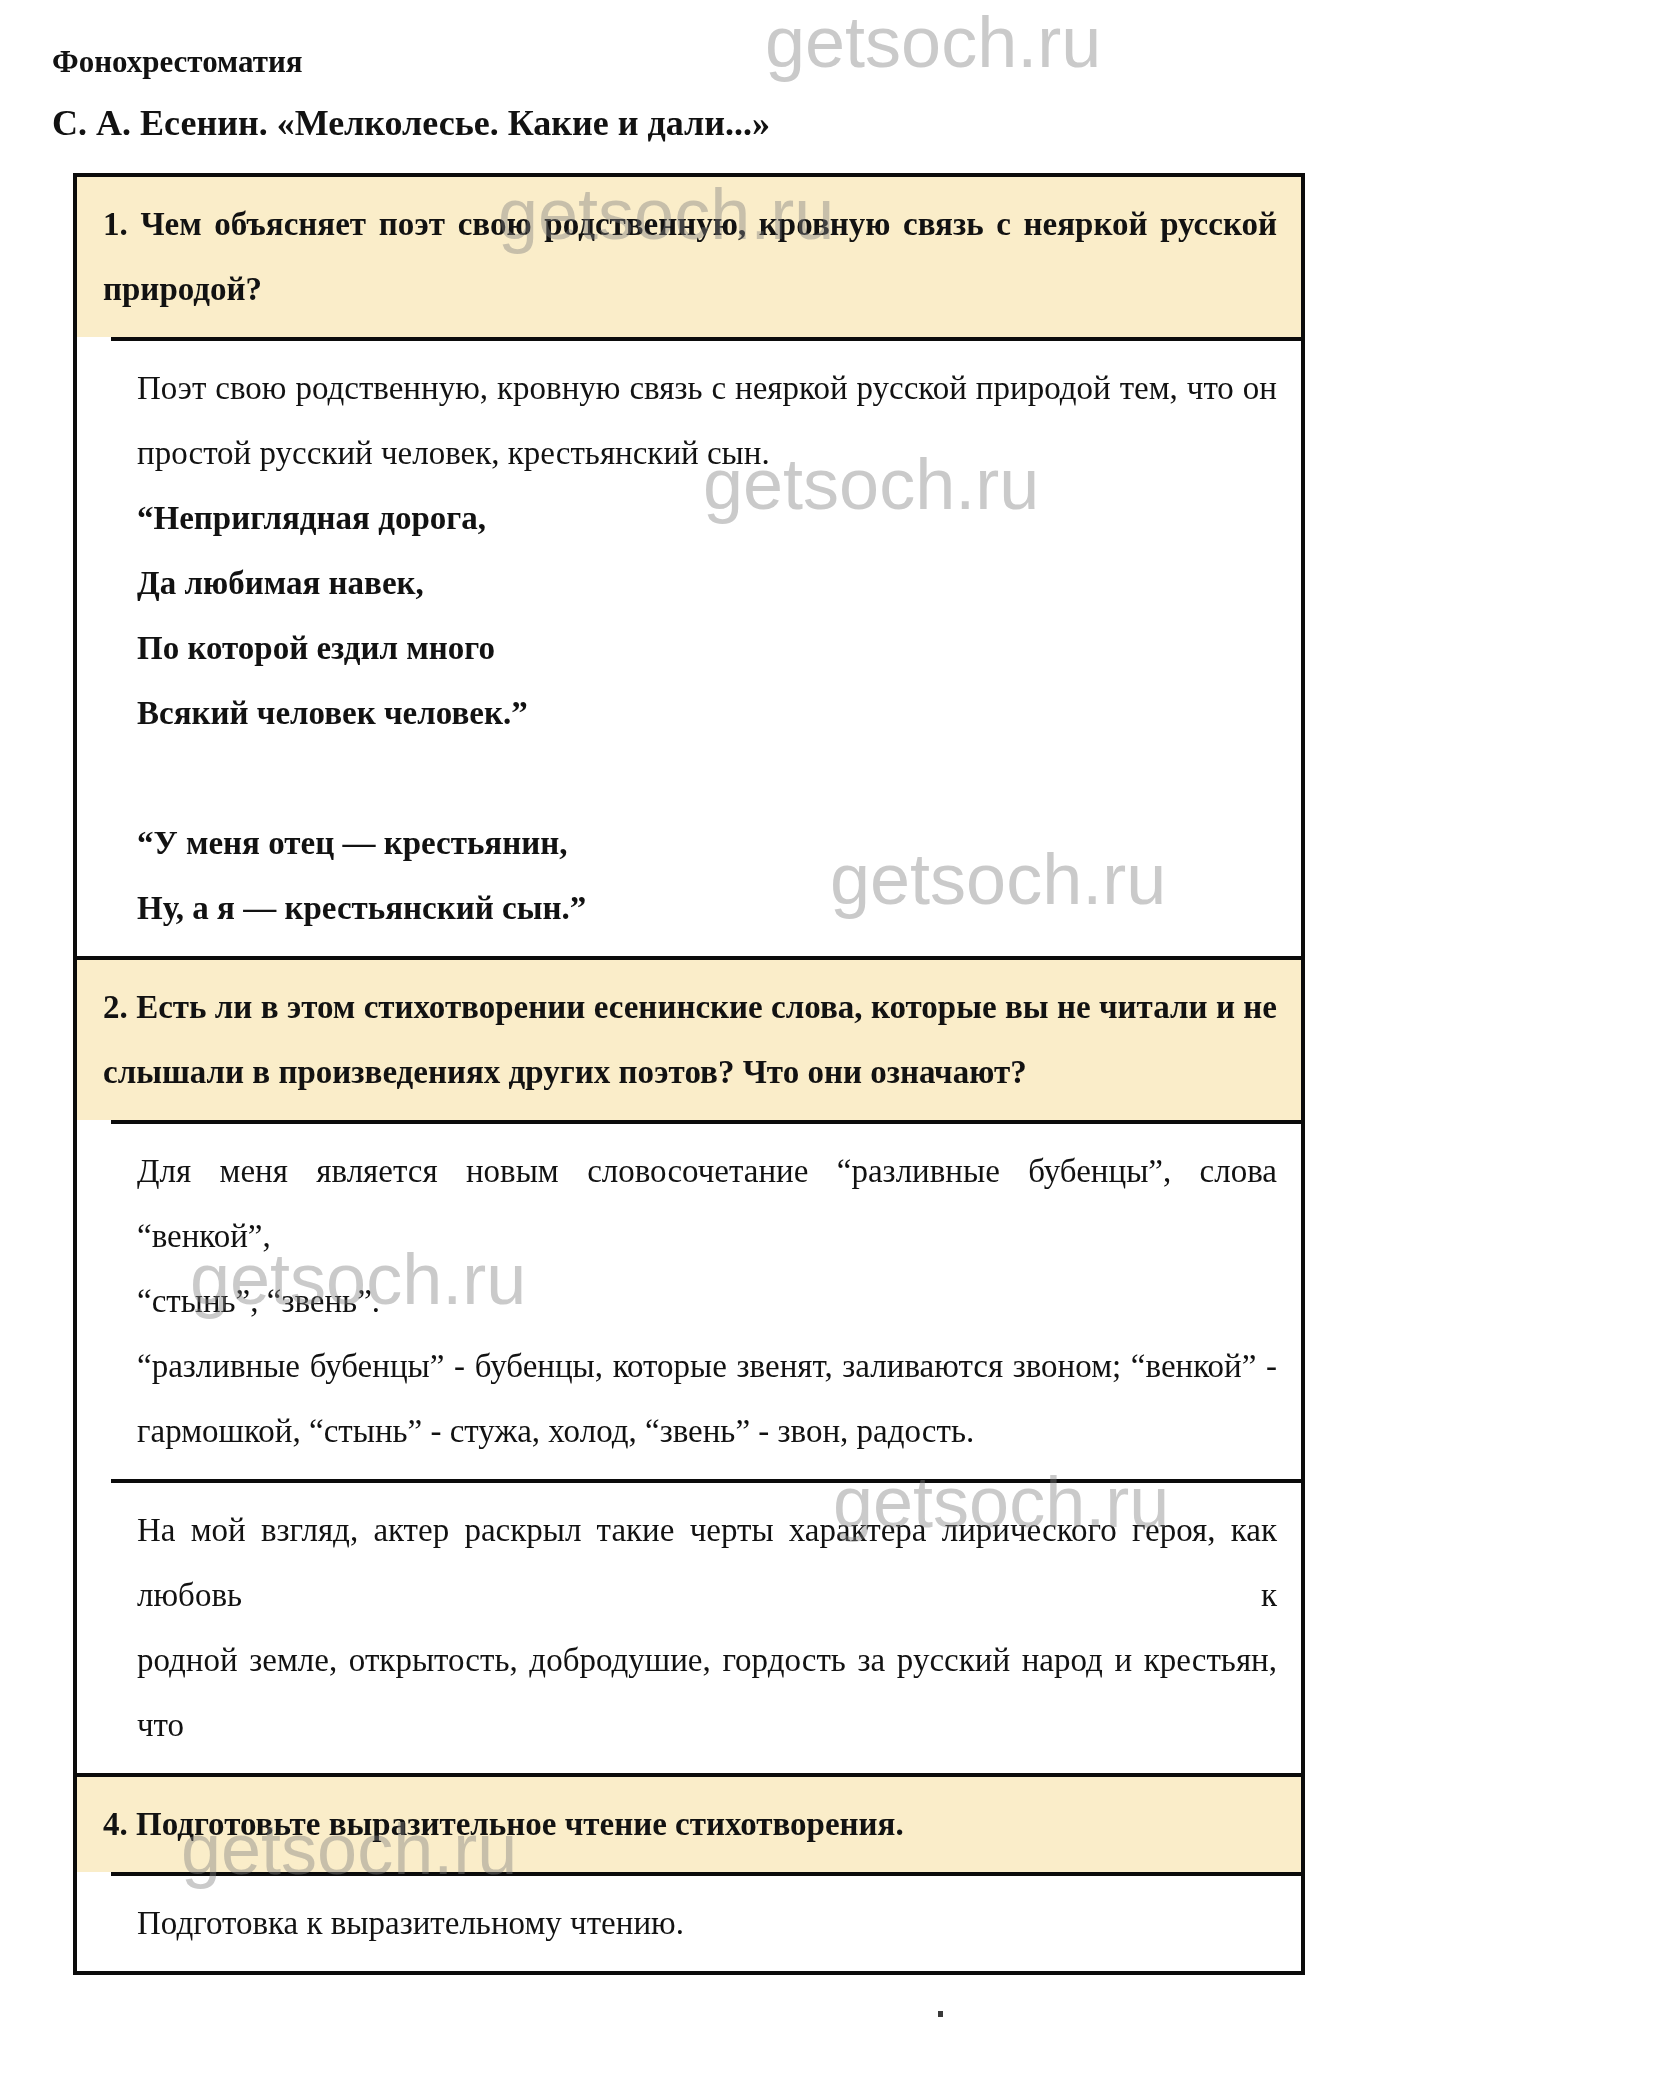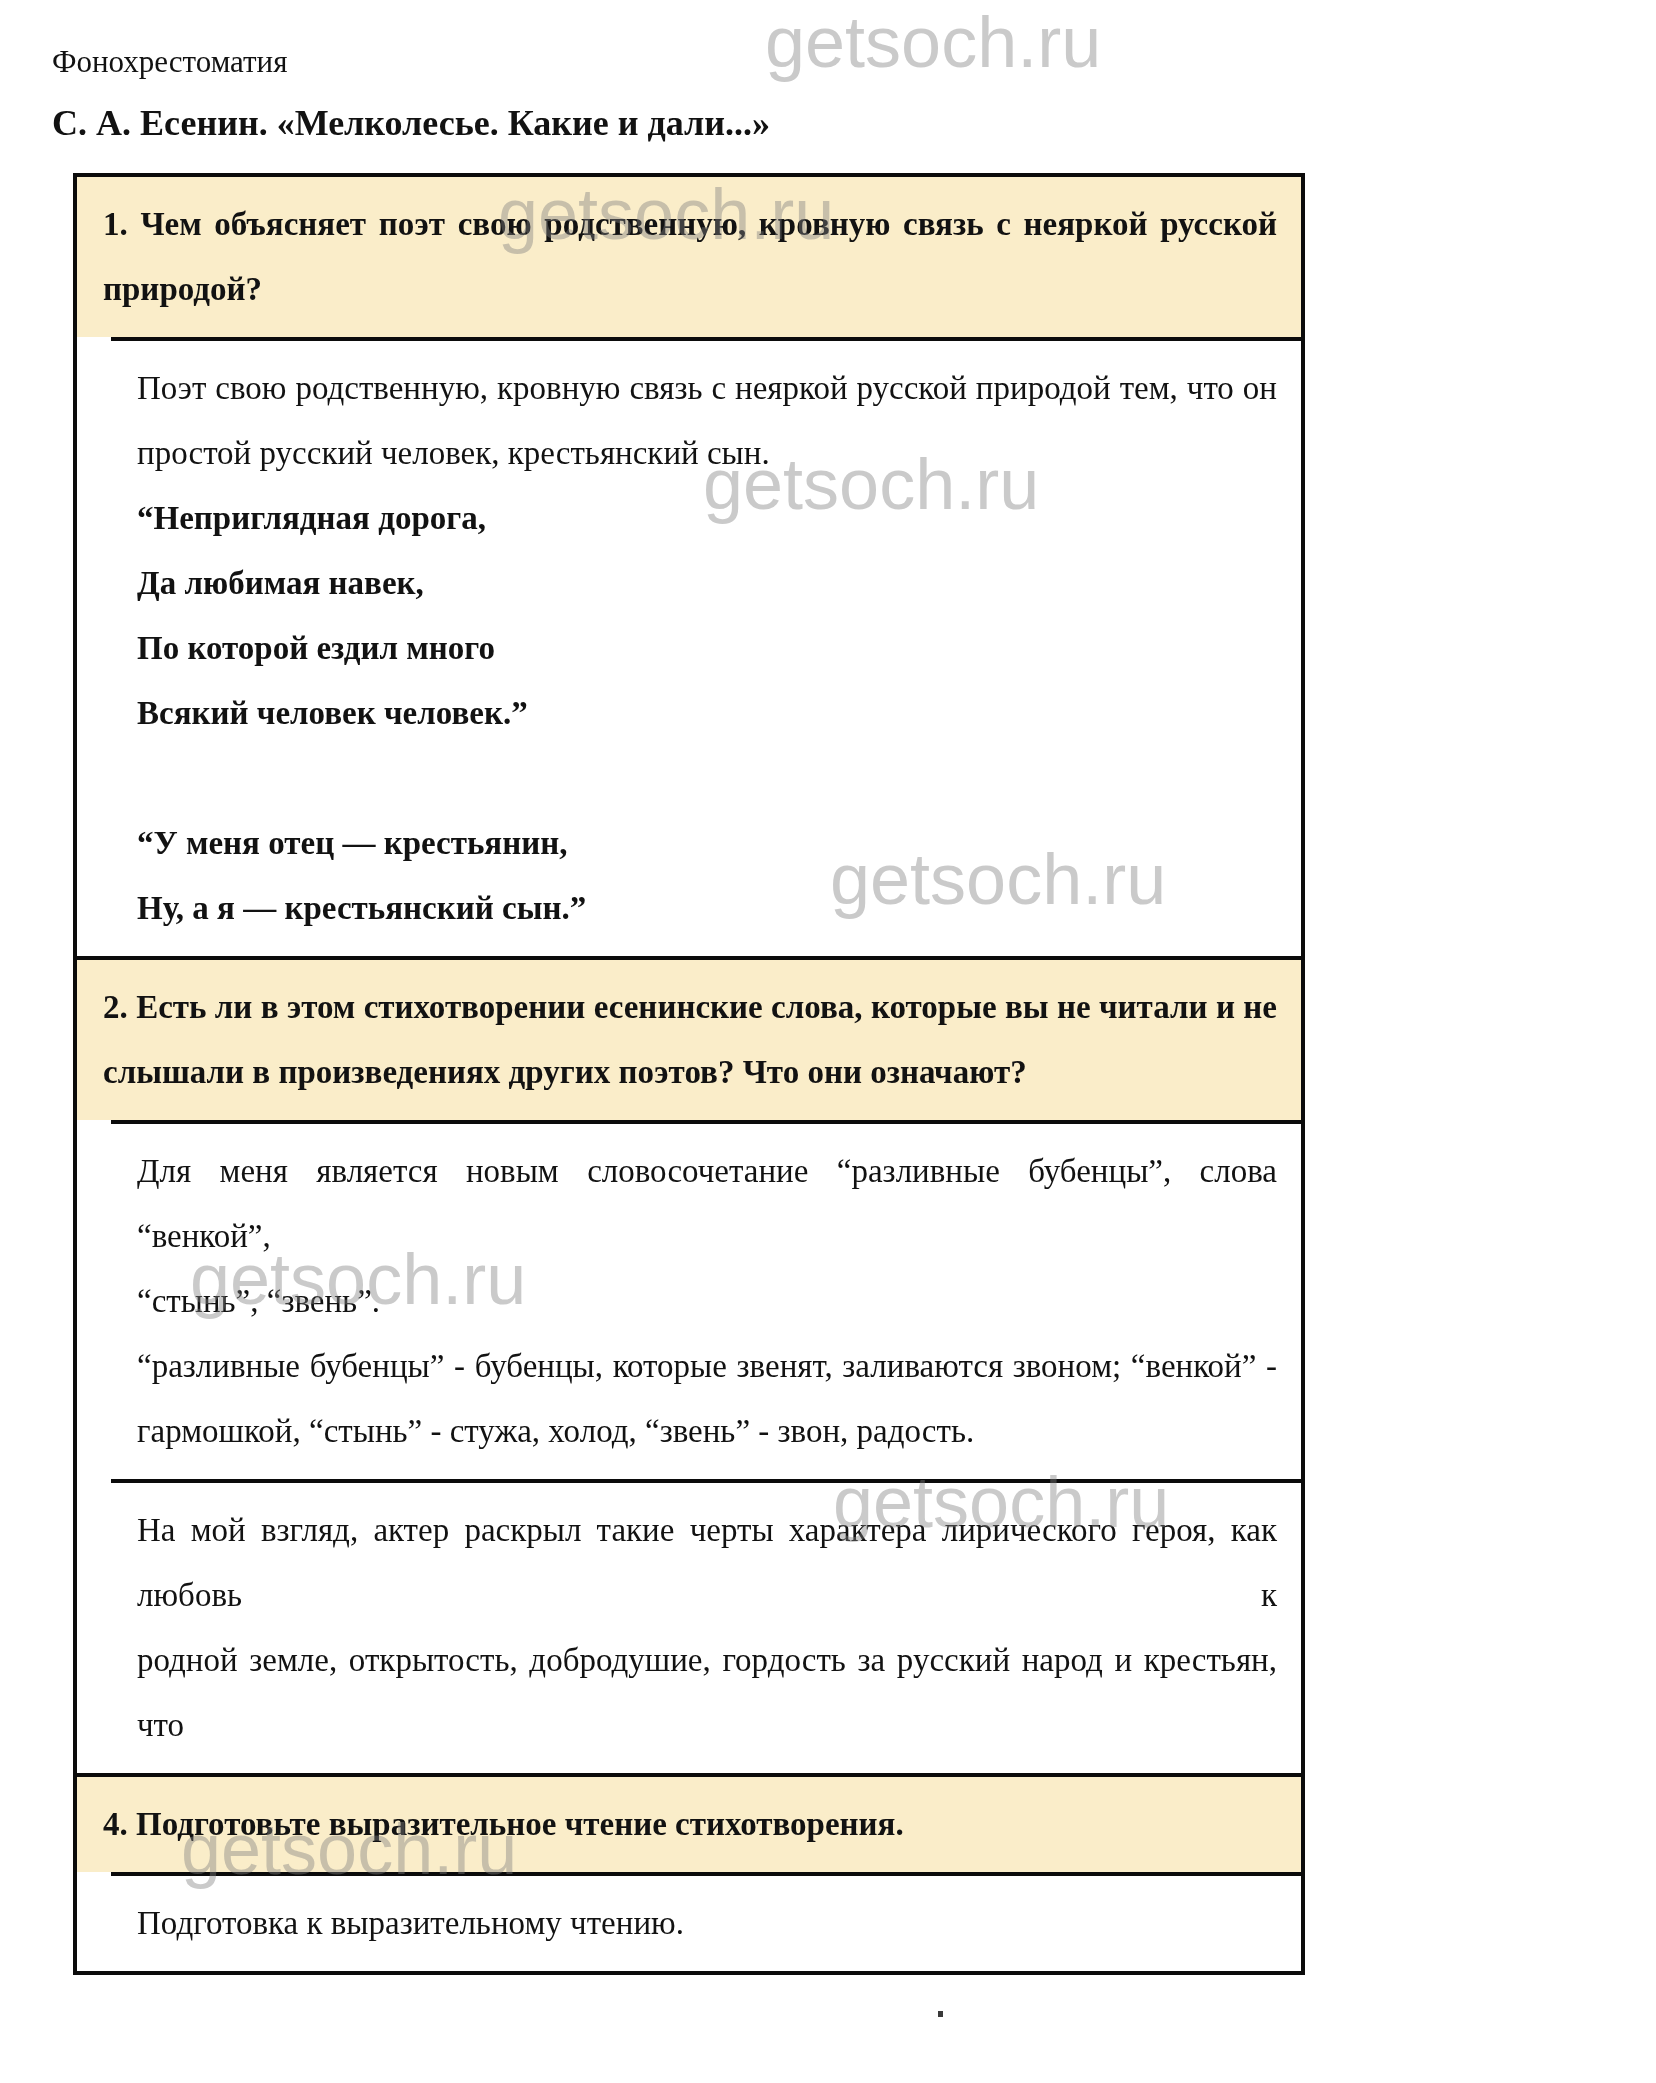--- a/index.html
+++ b/index.html
@@ -9,21 +9,21 @@
     font-family:"Liberation Serif", serif;
     color:#121212;
     position:relative;
     overflow:hidden;
   }
   .page { position:absolute; inset:0; }
 
   
   .kicker {
     position:absolute; left:52px; top:44px;
-    font-size:31px; font-weight:normal; white-space:nowrap;
+    font-size:31px; font-weight:bold; white-space:nowrap;
   }
   .title {
     position:absolute; left:52px; top:102px; margin:0;
     font-size:36px; font-weight:bold; white-space:nowrap;
   }
 
   
   .qa-table {
     position:absolute; left:73px; top:173px;
     width:1232px;

